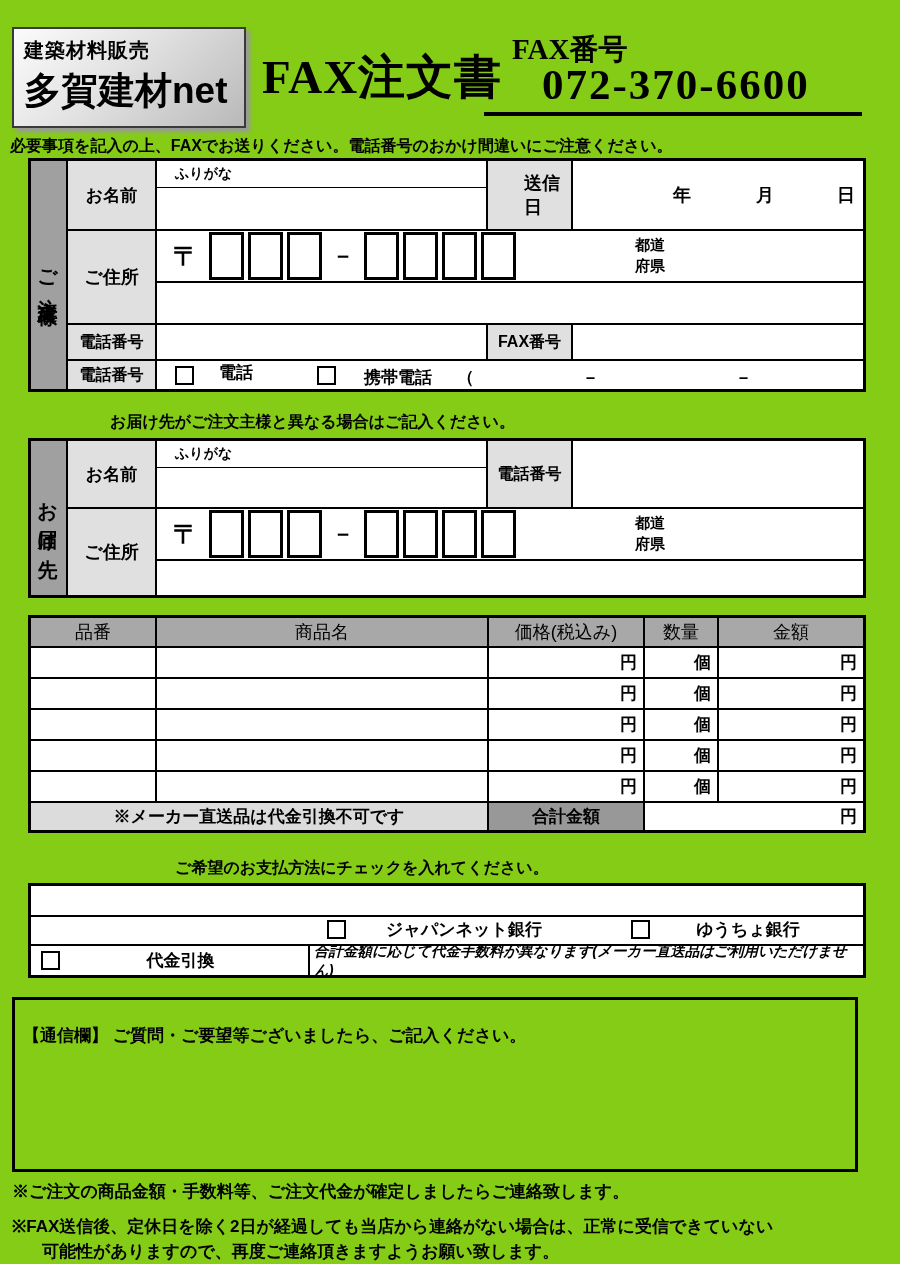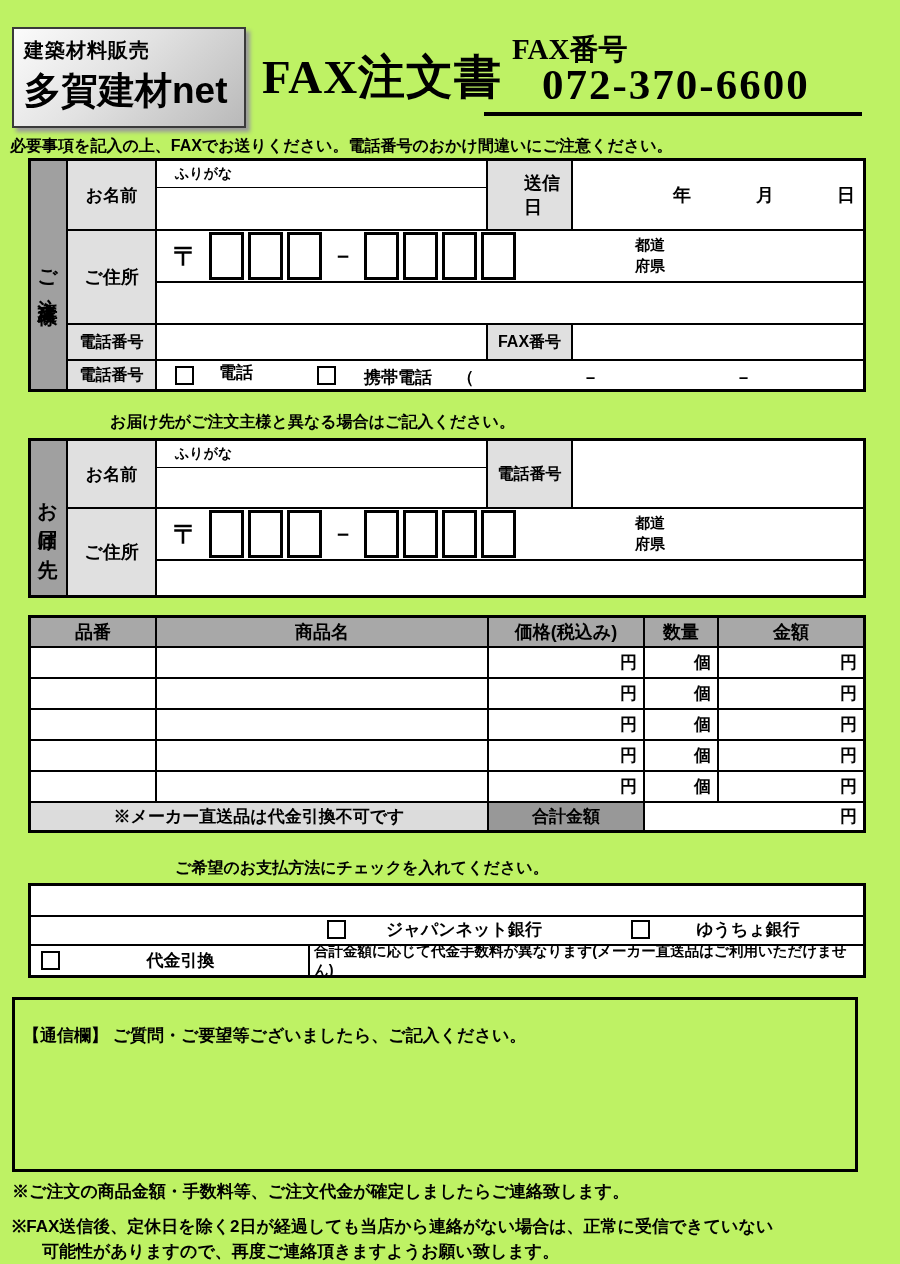--- a/index.html
+++ b/index.html
@@ -1,18 +1,18 @@
 <!DOCTYPE html>
 <html><head>
 <meta charset="utf-8">
 <style>
   * { margin:0; padding:0; box-sizing:border-box; }
   html,body { background:#fff; }
   body { font-family:"Liberation Sans", sans-serif; color:#000; }
-  .page { position:relative; width:900px; height:1264px; background:#bef264; overflow:hidden; }
+  .page { position:relative; width:900px; height:1264px; background:#84cc16; overflow:hidden; }
 
   
   .logo { position:absolute; left:12px; top:27px; width:234px; height:101px;
           border:2px solid #3a3a3a; box-shadow:4px 4px 4px #9a9a9a;
           background:linear-gradient(135deg,#fbfbfb 0%,#e2e2e2 45%,#b9b9b9 100%);
           padding:8px 10px; }
   .logo-top { font-size:20px; font-weight:bold; letter-spacing:1px; }
   .logo-main { font-size:37px; font-weight:bold; margin-top:2px; letter-spacing:0px; }
   .doc-title { position:absolute; left:262px; top:46px; font-family:"Liberation Serif", serif;
                font-size:47px; font-weight:bold; letter-spacing:1px; }
@@ -28,21 +28,21 @@
   .cell { position:relative; overflow:hidden; }
   .br { border-right:2px solid #000; }
   .bb { border-bottom:2px solid #000; }
   .bb1 { border-bottom:1px solid #000; }
   .lab { background:#e0e0e0; display:flex; align-items:center; justify-content:center;
          font-weight:bold; font-size:17px; }
   .side { background:#a0a0a0; display:flex; align-items:center; justify-content:center;
           font-weight:bold; font-size:20px; writing-mode:vertical-rl; text-orientation:upright;
           letter-spacing:3px; }
   .hdr { background:#a8a8a8; display:flex; align-items:center; justify-content:center;
-         font-weight:bold; font-size:18px; }
+         font-weight:normal; font-size:18px; }
 
   .furigana-cell { font-size:14px; font-weight:bold; padding:4px 0 0 18px; }
   .date-cell span, .contact-cell span, .pos { position:absolute; font-weight:bold; font-size:18px; }
 
   
   .postal-cell { display:flex; align-items:center; padding-left:16px; }
   .postal-mark { font-size:26px; font-weight:bold; margin-right:10px; }
   .pbox { display:inline-block; width:35px; height:48px; border:3px solid #000; background:#fff; margin-right:4px; }
   .pdash { font-size:22px; font-weight:bold; margin:0 10px 0 6px; }
   .prefecture { position:absolute; left:478px; top:3px; text-align:center; font-size:15px;
@@ -261,21 +261,21 @@
         <span class="optlabel">ゆうちょ銀行</span>
       </div>
     </div>
 
     <div class="cell br" style="grid-column:1; grid-row:3;">
       <div class="pay-option" style="left:10px; width:260px;">
         <span class="checkbox"></span>
         <span class="optlabel">代金引換</span>
       </div>
     </div>
-    <div class="cell pay-note" style="grid-column:2; grid-row:3;">合計金額に応じて代金手数料が異なります(メーカー直送品はご利用いただけません)</div>
+    <div class="cell pay-note" style="grid-column:2; grid-row:3;font-style:italic;">合計金額に応じて代金手数料が異なります(メーカー直送品はご利用いただけません)</div>
   </div>
 
   <div class="msg-box">
     <div class="msg-label">【通信欄】 ご質問・ご要望等ございましたら、ご記入ください。</div>
   </div>
 
   <div class="footnote" style="left:12px; top:1180px;">※ご注文の商品金額・手数料等、ご注文代金が確定しましたらご連絡致します。</div>
   <div class="footnote" style="left:12px; top:1214px;">※FAX送信後、定休日を除く2日が経過しても当店から連絡がない場合は、正常に受信できていない</div>
   <div class="footnote" style="left:42px; top:1240px;">可能性がありますので、再度ご連絡頂きますようお願い致します。</div>
 

